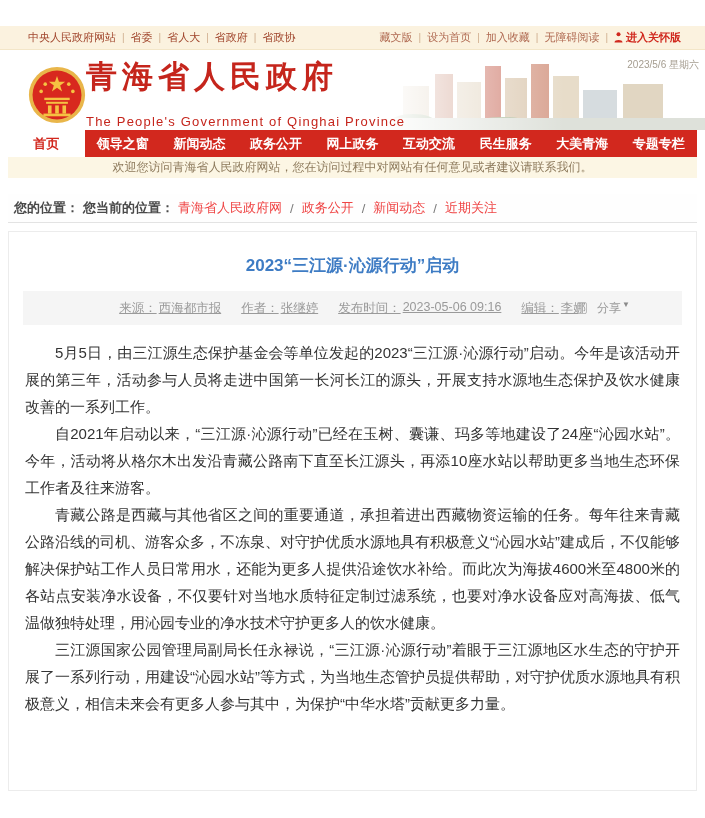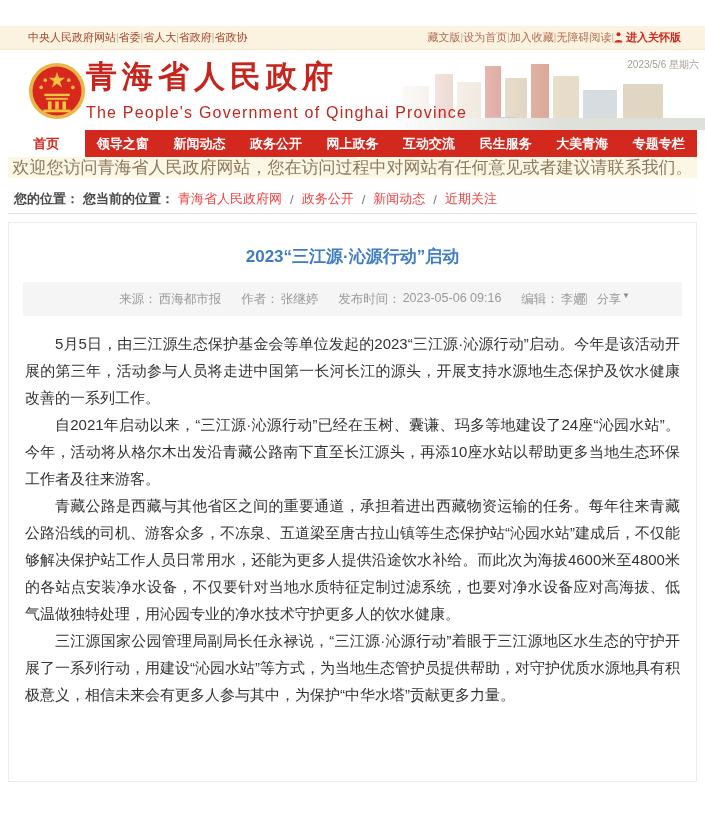--- a/index.html
+++ b/index.html
@@ -2,66 +2,66 @@
 <html lang="zh"><head>
 <meta charset="utf-8">
 <style>
   * { margin:0; padding:0; box-sizing:border-box; }
   html,body { width:705px; height:818px; overflow:hidden; background:#fff;
     font-family:"Liberation Sans","DejaVu Sans",sans-serif; }
 
   
   .topbar { margin-top:26px; height:24px; background:#fbf2df; border-bottom:1px solid #f3e6c8;
     display:flex; align-items:center; justify-content:space-between; padding:0 24px 0 28px; }
-  .topbar .links { display:flex; align-items:center; font-size:11px; }
+  .topbar .links { display:flex; align-items:center; gap:6px; font-size:11px; }
   .topbar .links.left a { color:#a0452c; }
   .topbar .links.right a { color:#b06a52; }
   .topbar a { text-decoration:none; cursor:pointer; }
   .topbar .sep { color:#cfae8e; font-size:10px; }
   .care { display:flex; align-items:center; gap:3px; font-weight:bold; }
   .care a { color:#d0281e !important; }
   .care svg { display:block; }
 
   
   .header { position:relative; height:80px; background:#fff; overflow:hidden; }
   .brand { position:absolute; left:28px; top:10px; display:flex; align-items:center; }
   .brand .emblem { flex:0 0 auto; }
   .titleblock .cn { font-family:"Liberation Serif","DejaVu Serif",serif; font-weight:bold;
     font-size:31px; color:#c5251c; letter-spacing:5px; line-height:34px; }
-  .titleblock .en { font-size:16px; color:#c5251c; letter-spacing:1.2px; margin-top:10px; }
+  .titleblock .en { font-size:13px; color:#c5251c; letter-spacing:1.2px; margin-top:20px; }
   .city { position:absolute; right:-8px; top:6px; }
   .hdate { position:absolute; right:6px; top:8px; font-size:10px; color:#a59d90; white-space:nowrap; }
 
   
   .nav { width:689px; margin:0 auto; height:27px; background:#d2281e; display:flex; }
   .nav-item { flex:1; display:flex; align-items:center; justify-content:center;
     color:#fff; font-size:13px; font-weight:bold; cursor:pointer; }
   .nav-item.active { background:#fff; color:#d2281e; }
 
   
   .welcome { width:689px; margin:0 auto; height:21px; background:#fcf6e4;
     display:flex; align-items:center; justify-content:center;
-    font-size:17px; color:#8d7a5c; }
-
-  
-  .crumbrow { width:689px; margin:7px auto 0; height:29px; display:flex; align-items:center;
+    font-size:12px; color:#8d7a5c; }
+
+  
+  .crumbrow { width:689px; margin:16px auto 0; height:29px; display:flex; align-items:center;
     padding-left:6px; font-size:13px; color:#4a4a4a; border-bottom:1px solid #e3e3e3;
     background:#fefefe; gap:4px; }
   .crumbrow .lbl { font-weight:bold; }
   .crumbrow a { color:#ef4444; text-decoration:none; cursor:pointer;font-family:Liberation Mono, monospace; }
   .crumbrow .psep { color:#7a7a7a; padding:0 4px; }
 
   
   .article { width:689px; margin:8px auto 0; background:#fff; border:1px solid #ececec;
     padding:14px 14px 18px; min-height:560px; }
   .art-title { text-align:center; font-size:17px; font-weight:bold; color:#3e7cc4;
     padding:8px 0 14px; }
   .metabar { position:relative; background:#f5f5f5; height:34px; display:flex;
     align-items:center; justify-content:center; gap:20px; font-size:12.5px; color:#9a9a9a; }
-  .metabar .pair { display:flex; gap:2px; white-space:nowrap; }
+  .metabar .pair { display:flex; gap:2px; white-space:nowrap;text-decoration:underline; }
   .tools { position:absolute; right:52px; top:0; height:34px; display:flex; align-items:center; gap:10px; }
   .tools .doc-ic { width:10px; height:12px; border:1.5px solid #bcbcbc; border-radius:2px;
     position:relative; }
   .share { color:#9a9a9a; font-size:12px; cursor:pointer; display:flex; align-items:flex-start; gap:1px; }
   .share .caret { font-size:8px; line-height:10px; color:#8a8a8a; }
 
   .body-text { padding:14px 2px 0; }
   .body-text p { font-size:15px; color:#333; line-height:27px; text-align:justify;
     text-indent:2em; }
 </style>
@@ -203,16 +203,16 @@
       <span class="share">
         <span>分享</span>
         <span class="caret">▼</span>
       </span>
     </span>
   </div>
 
   <div class="body-text">
     <p>5月5日，由三江源生态保护基金会等单位发起的2023“三江源·沁源行动”启动。今年是该活动开展的第三年，活动参与人员将走进中国第一长河长江的源头，开展支持水源地生态保护及饮水健康改善的一系列工作。</p>
     <p>自2021年启动以来，“三江源·沁源行动”已经在玉树、囊谦、玛多等地建设了24座“沁园水站”。今年，活动将从格尔木出发沿青藏公路南下直至长江源头，再添10座水站以帮助更多当地生态环保工作者及往来游客。</p>
-    <p>青藏公路是西藏与其他省区之间的重要通道，承担着进出西藏物资运输的任务。每年往来青藏公路沿线的司机、游客众多，不冻泉、五道梁至唐古拉山镇等生态保护站“沁园水站”建成后，不仅能够解决保护站工作人员日常用水，还能为更多人提供沿途饮水补给。而此次为海拔4600米至4800米的各站点安装净水设备，不仅要针对当地水质特征定制过滤系统，也要对净水设备应对高海拔、低气温做独特处理，用沁园专业的净水技术守护更多人的饮水健康。</p>
+    <p>青藏公路是西藏与其他省区之间的重要通道，承担着进出西藏物资运输的任务。每年往来青藏公路沿线的司机、游客众多，不冻泉、对守护优质水源地具有积极意义“沁园水站”建成后，不仅能够解决保护站工作人员日常用水，还能为更多人提供沿途饮水补给。而此次为海拔4600米至4800米的各站点安装净水设备，不仅要针对当地水质特征定制过滤系统，也要对净水设备应对高海拔、低气温做独特处理，用沁园专业的净水技术守护更多人的饮水健康。</p>
     <p>三江源国家公园管理局副局长任永禄说，“三江源·沁源行动”着眼于三江源地区水生态的守护开展了一系列行动，用建设“沁园水站”等方式，为当地生态管护员提供帮助，对守护优质水源地具有积极意义，相信未来会有更多人参与其中，为保护“中华水塔”贡献更多力量。</p>
   </div>
 </div>
 
 </body></html>

